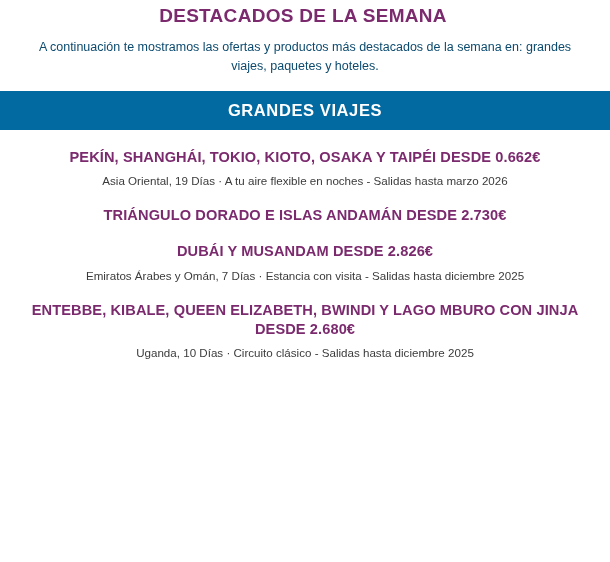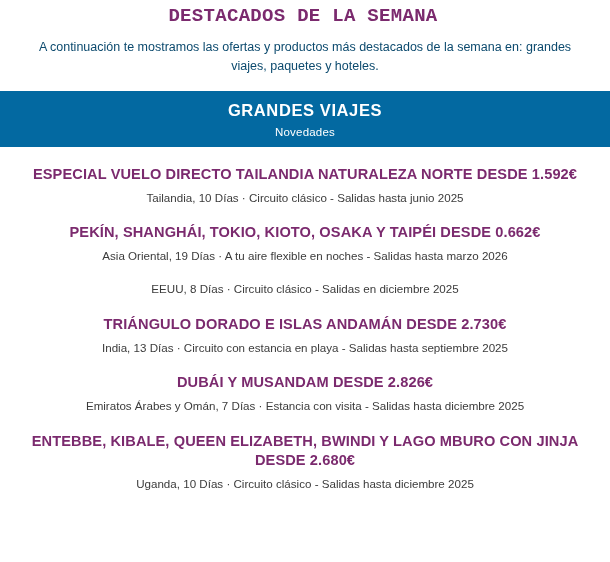--- a/index.html
+++ b/index.html
@@ -24,21 +24,20 @@
 
   
   .main-title {
     text-align: center;
     font-size: 19px;
     font-weight: bold;
     color: #7b2a6e;
     letter-spacing: 0.3px;
     margin: 5px 4px 0 0;
     padding: 0 20px;
-    font-family: Liberation Mono, monospace;
   }
 
   .intro {
     text-align: center;
     font-size: 12.5px;
     color: #0c4a6e;
     line-height: 1.55;
     margin: 11px auto 12px auto;
     max-width: 545px;
     padding: 0 10px;
@@ -95,42 +94,35 @@
 <body>
 
 <div class="page">
 
   <h1 class="main-title">DESTACADOS DE LA SEMANA</h1>
 
   <p class="intro">A continuación te mostramos las ofertas y productos más destacados de la semana en: grandes viajes, paquetes y hoteles.</p>
 
   <div class="section-banner">
     <div class="banner-title">GRANDES VIAJES</div>
-    <div class="banner-sub">Novedades</div>
   </div>
 
   <div class="offers">
 
-    <div class="offer">
-      <div class="offer-title">ESPECIAL VUELO DIRECTO TAILANDIA NATURALEZA NORTE DESDE 1.592€</div>
-      <div class="offer-desc">Tailandia, 10 Días · Circuito clásico - Salidas hasta junio 2025</div>
-    </div>
 
     <div class="offer">
       <div class="offer-title">PEKÍN, SHANGHÁI, TOKIO, KIOTO, OSAKA Y TAIPÉI DESDE 0.662€</div>
       <div class="offer-desc">Asia Oriental, 19 Días · A tu aire flexible en noches - Salidas hasta marzo 2026</div>
     </div>
 
     <div class="offer">
-      <div class="offer-desc">EEUU, 8 Días · Circuito clásico - Salidas en diciembre 2025</div>
     </div>
 
     <div class="offer">
       <div class="offer-title">TRIÁNGULO DORADO E ISLAS ANDAMÁN DESDE 2.730€</div>
-      <div class="offer-desc">India, 13 Días · Circuito con estancia en playa - Salidas hasta septiembre 2025</div>
     </div>
 
     <div class="offer">
       <div class="offer-title">DUBÁI Y MUSANDAM DESDE 2.826€</div>
       <div class="offer-desc">Emiratos Árabes y Omán, 7 Días · Estancia con visita - Salidas hasta diciembre 2025</div>
     </div>
 
     <div class="offer">
       <div class="offer-title">ENTEBBE, KIBALE, QUEEN ELIZABETH, BWINDI Y LAGO MBURO CON JINJA DESDE 2.680€</div>
       <div class="offer-desc">Uganda, 10 Días · Circuito clásico - Salidas hasta diciembre 2025</div>

